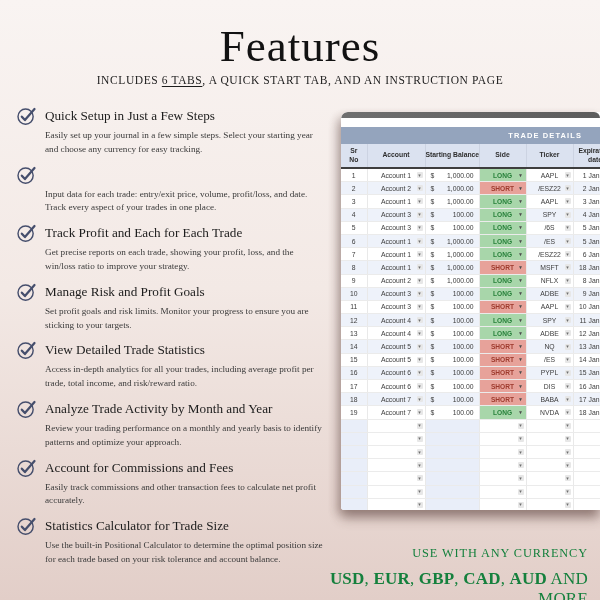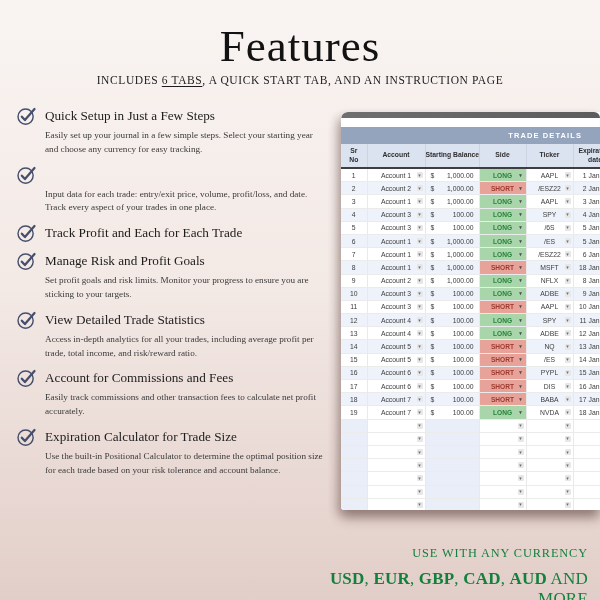--- a/index.html
+++ b/index.html
@@ -107,20 +107,21 @@
     <div class="feature">
       <div class="f-head">
         <span class="f-icon">
           <svg viewBox="0 0 24 24">
             <circle cx="11.5" cy="12.7" r="9.1" fill="none" stroke="#454e6c" stroke-width="1.7"></circle>
             <path d="M7 12.8l3.7 4.1L22.2 3.6" fill="none" stroke="#454e6c" stroke-width="2.7" stroke-linecap="round" stroke-linejoin="round"></path>
           </svg>
         </span>
         <span class="f-title">Track Profit and Each for Each Trade</span>
       </div>
+      <p class="f-desc">Get precise reports on each trade, showing your profit, loss, and the win/loss ratio to improve your strategy.</p>
     </div>
     <div class="feature">
       <div class="f-head">
         <span class="f-icon">
           <svg viewBox="0 0 24 24">
             <circle cx="11.5" cy="12.7" r="9.1" fill="none" stroke="#454e6c" stroke-width="1.7"></circle>
             <path d="M7 12.8l3.7 4.1L22.2 3.6" fill="none" stroke="#454e6c" stroke-width="2.7" stroke-linecap="round" stroke-linejoin="round"></path>
           </svg>
         </span>
         <span class="f-title">Manage Risk and Profit Goals</span>
@@ -140,33 +141,45 @@
       <p class="f-desc">Access in-depth analytics for all your trades, including average profit per trade, total income, and risk/reward ratio.</p>
     </div>
     <div class="feature">
       <div class="f-head">
         <span class="f-icon">
           <svg viewBox="0 0 24 24">
             <circle cx="11.5" cy="12.7" r="9.1" fill="none" stroke="#454e6c" stroke-width="1.7"></circle>
             <path d="M7 12.8l3.7 4.1L22.2 3.6" fill="none" stroke="#454e6c" stroke-width="2.7" stroke-linecap="round" stroke-linejoin="round"></path>
           </svg>
         </span>
+        <span class="f-title">Analyze Trade Activity by Month and Year</span>
+      </div>
+      <p class="f-desc">Review your trading performance on a monthly and yearly basis to identify patterns and optimize your approach.</p>
+    </div>
+    <div class="feature">
+      <div class="f-head">
+        <span class="f-icon">
+          <svg viewBox="0 0 24 24">
+            <circle cx="11.5" cy="12.7" r="9.1" fill="none" stroke="#454e6c" stroke-width="1.7"></circle>
+            <path d="M7 12.8l3.7 4.1L22.2 3.6" fill="none" stroke="#454e6c" stroke-width="2.7" stroke-linecap="round" stroke-linejoin="round"></path>
+          </svg>
+        </span>
         <span class="f-title">Account for Commissions and Fees</span>
       </div>
       <p class="f-desc">Easily track commissions and other transaction fees to calculate net profit accurately.</p>
     </div>
     <div class="feature">
       <div class="f-head">
         <span class="f-icon">
           <svg viewBox="0 0 24 24">
             <circle cx="11.5" cy="12.7" r="9.1" fill="none" stroke="#454e6c" stroke-width="1.7"></circle>
             <path d="M7 12.8l3.7 4.1L22.2 3.6" fill="none" stroke="#454e6c" stroke-width="2.7" stroke-linecap="round" stroke-linejoin="round"></path>
           </svg>
         </span>
-        <span class="f-title">Expiration Calculator for Trade Size</span>
+        <span class="f-title">Statistics Calculator for Trade Size</span>
       </div>
       <p class="f-desc">Use the built-in Positional Calculator to determine the optimal position size for each trade based on your risk tolerance and account balance.</p>
     </div>
   </div>
 
 <div class="sheet">
   <div class="topbar"></div>
   <div class="gap"></div>
   <div class="banner">
       <span>TRADE DETAILS</span>

